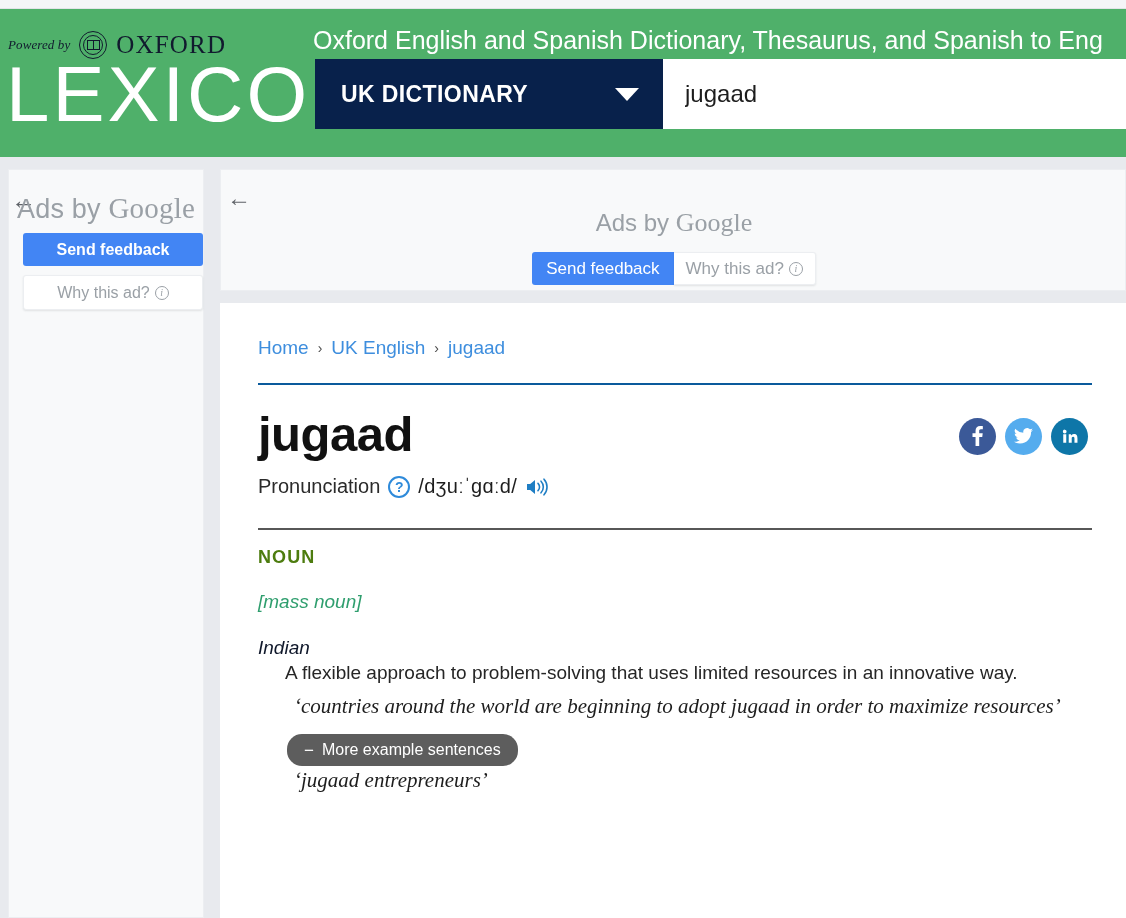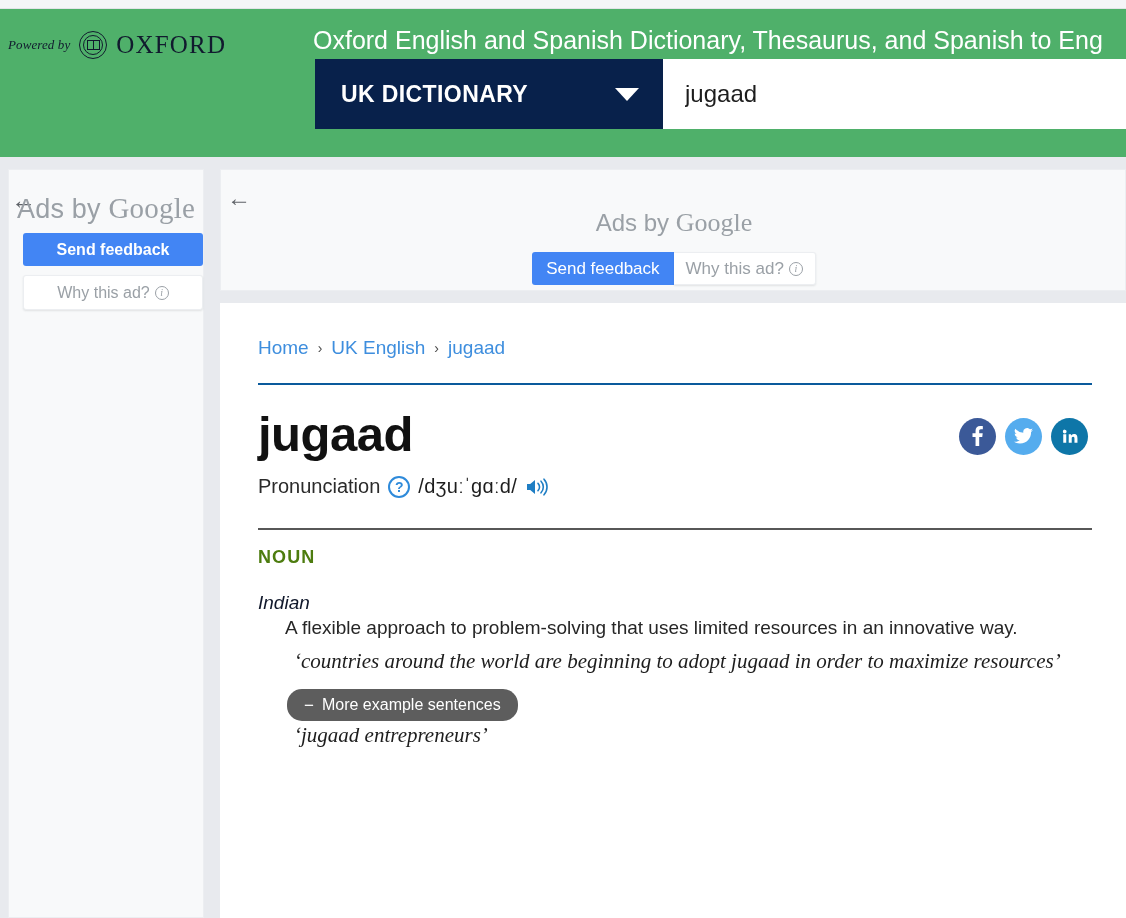--- a/index.html
+++ b/index.html
@@ -426,20 +426,21 @@
   <header class="masthead">
 
     <div class="powered-row">
       <span class="powered-by">Powered by</span>
       <span class="crest">
         <span class="crest-book"></span>
       </span>
       <span class="oxford-word">OXFORD</span>
     </div>
 
+    <div class="lexico">LEXICO</div>
 
     <div class="site-tagline">Oxford English and Spanish Dictionary, Thesaurus, and Spanish to Eng</div>
 
     <div class="searchbar">
       <button class="dict-select">
         <span>UK DICTIONARY</span>
         <span class="caret"></span>
       </button>
       <input class="search-input" type="text" value="jugaad" style="">
     </div>
@@ -525,20 +526,21 @@
             <path fill="none" stroke="#1f7ec4" stroke-width="1.6" stroke-linecap="round" d="M16 4.2a8.4 8.4 0 0 1 0 11.6"></path>
             <path fill="none" stroke="#1f7ec4" stroke-width="1.6" stroke-linecap="round" d="M19 2.2a11.6 11.6 0 0 1 0 15.6"></path>
           </svg>
         </span>
       </div>
 
       <div class="section-rule"></div>
 
       <div class="pos">NOUN</div>
 
+      <div class="gram-note">[mass noun]</div>
 
       <div class="region-note">Indian</div>
 
       <div class="definition">A flexible approach to problem-solving that uses limited resources in an innovative way.</div>
 
       <div class="example">‘countries around the world are beginning to adopt jugaad in order to maximize resources’</div>
 
       <button class="more-btn">
         <span class="minus">−</span>
         <span>More example sentences</span>

